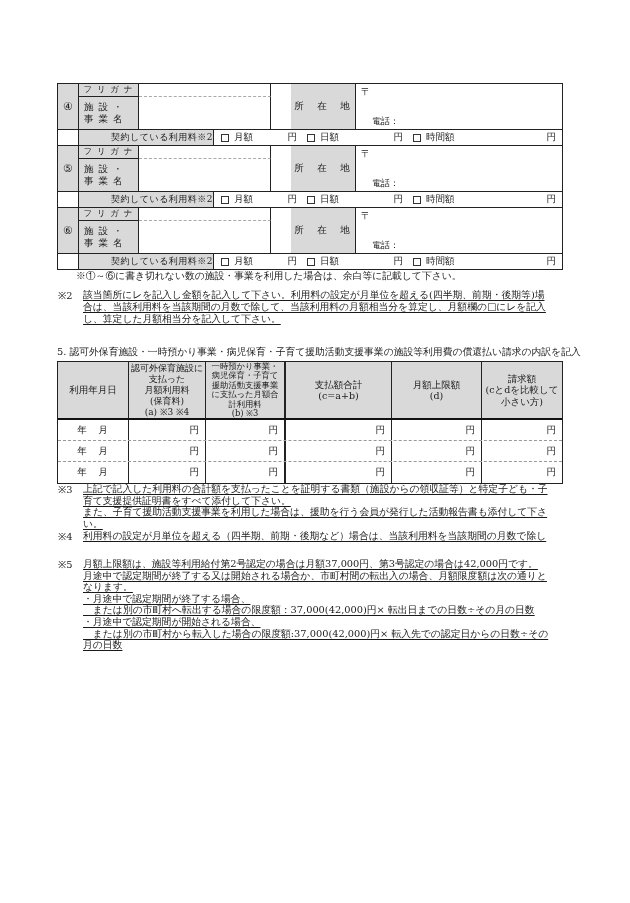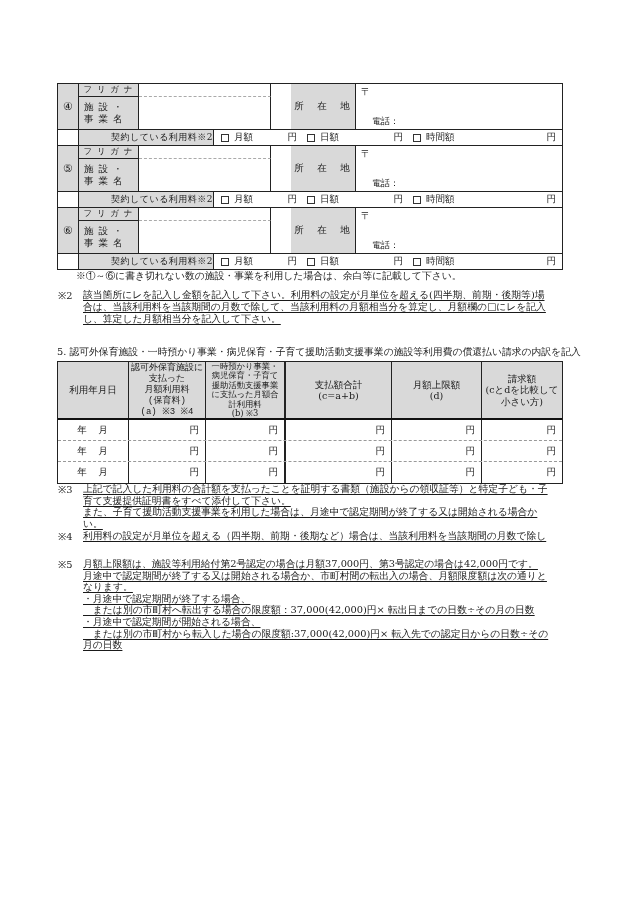--- a/index.html
+++ b/index.html
@@ -44,21 +44,21 @@
   .note { position:absolute; display:flex; font-size:9.8px; }
   .note-marker { flex:0 0 25px; }
   .note-line { white-space:pre; line-height:11.6px; }
   .note2 .note-line { line-height:12.2px; }
   .u { text-decoration:underline; text-underline-offset:2px; }
   
   .t2-title { position:absolute; left:57px; top:346px; font-size:9.8px; white-space:nowrap; }
   .t2 { position:absolute; left:57px; top:361px; width:506px; border:1px solid #222; background:#fff; }
   .t2-head { display:grid; grid-template-columns:71px 77px 80px 106px 90px 1fr; height:58px; background:#d9d9d9; border-bottom:2px solid #111; }
   .t2-hc { border-right:1px solid #222; display:flex; flex-direction:column; align-items:center; justify-content:center; text-align:center; font-size:9.5px; line-height:11.5px; }
-  .t2-hc.small { font-size:9px; line-height:11px;font-family:Liberation Mono, monospace; }
+  .t2-hc.small { font-size:9px; line-height:11px; }
   .t2-hc.xsmall { font-size:8.3px; line-height:9.4px; }
   .t2-hc.thick { border-right-width:2px; }
   .t2-hc:last-child { border-right:none; }
   .t2-row { display:grid; grid-template-columns:71px 77px 80px 106px 90px 1fr; height:21px; border-bottom:1px dashed #999; }
   .t2-row:last-child { border-bottom:none; }
   .t2-c { border-right:1px solid #222; display:flex; align-items:center; font-size:9.5px; background:#fff; }
   .t2-c.thick { border-right-width:2px; }
   .t2-c:last-child { border-right:none; }
   .t2-c.date { justify-content:center; letter-spacing:1px; }
   .t2-c.amt { justify-content:flex-end; padding-right:6px; }
@@ -255,21 +255,21 @@
       <div class="t2-c amt">円</div>
       <div class="t2-c amt">円</div>
     </div>
   </div>
 
   <div class="note" style="left:58px; top:483px;">
     <span class="note-marker">※3</span>
     <div>
       <div class="note-line u">上記で記入した利用料の合計額を支払ったことを証明する書類（施設からの領収証等）と特定子ども・子</div>
       <div class="note-line u">育て支援提供証明書をすべて添付して下さい。</div>
-      <div class="note-line u">また、子育て援助活動支援事業を利用した場合は、月途中で認定期間が終了する又は開始される場合か</div>
+      <div class="note-line u">また、子育て援助活動支援事業を利用した場合は、援助を行う会員が発行した活動報告書も添付して下さ</div>
       <div class="note-line u">い。</div>
     </div>
   </div>
 
   <div class="note" style="left:58px; top:530px;">
     <span class="note-marker">※4</span>
     <div>
       <div class="note-line u">利用料の設定が月単位を超える（四半期、前期・後期など）場合は、当該利用料を当該期間の月数で除し</div>
     </div>
   </div>

